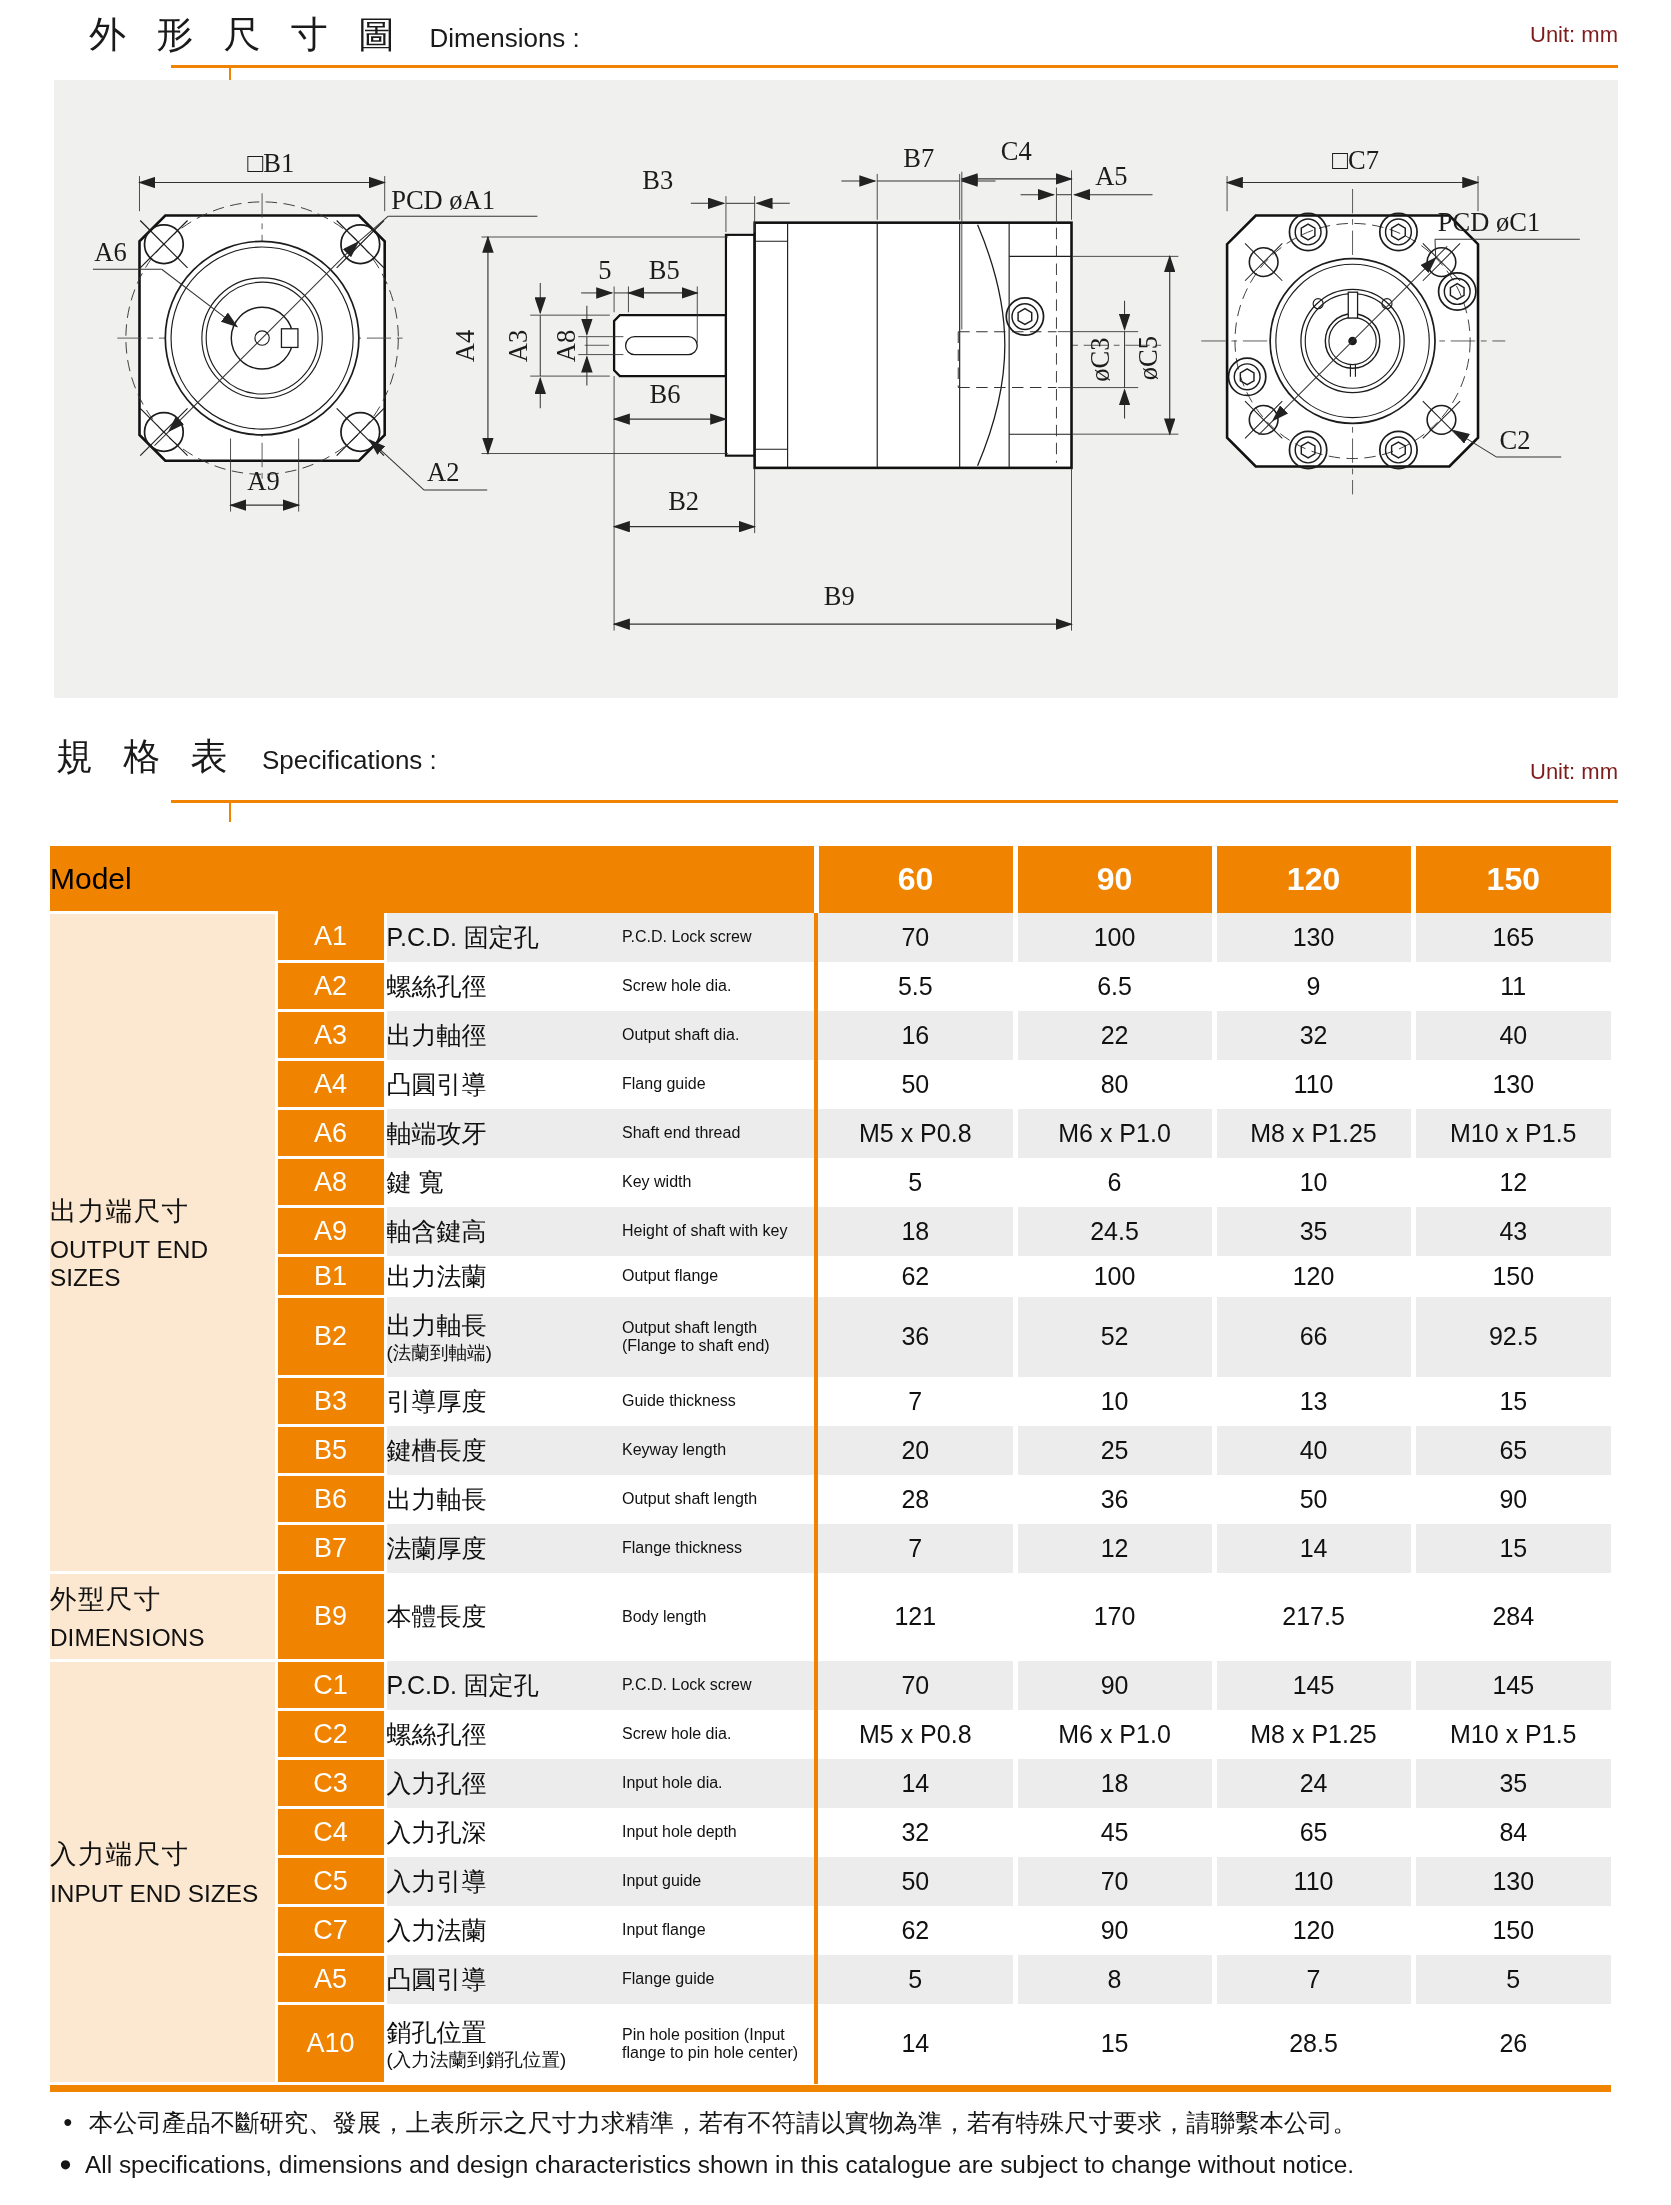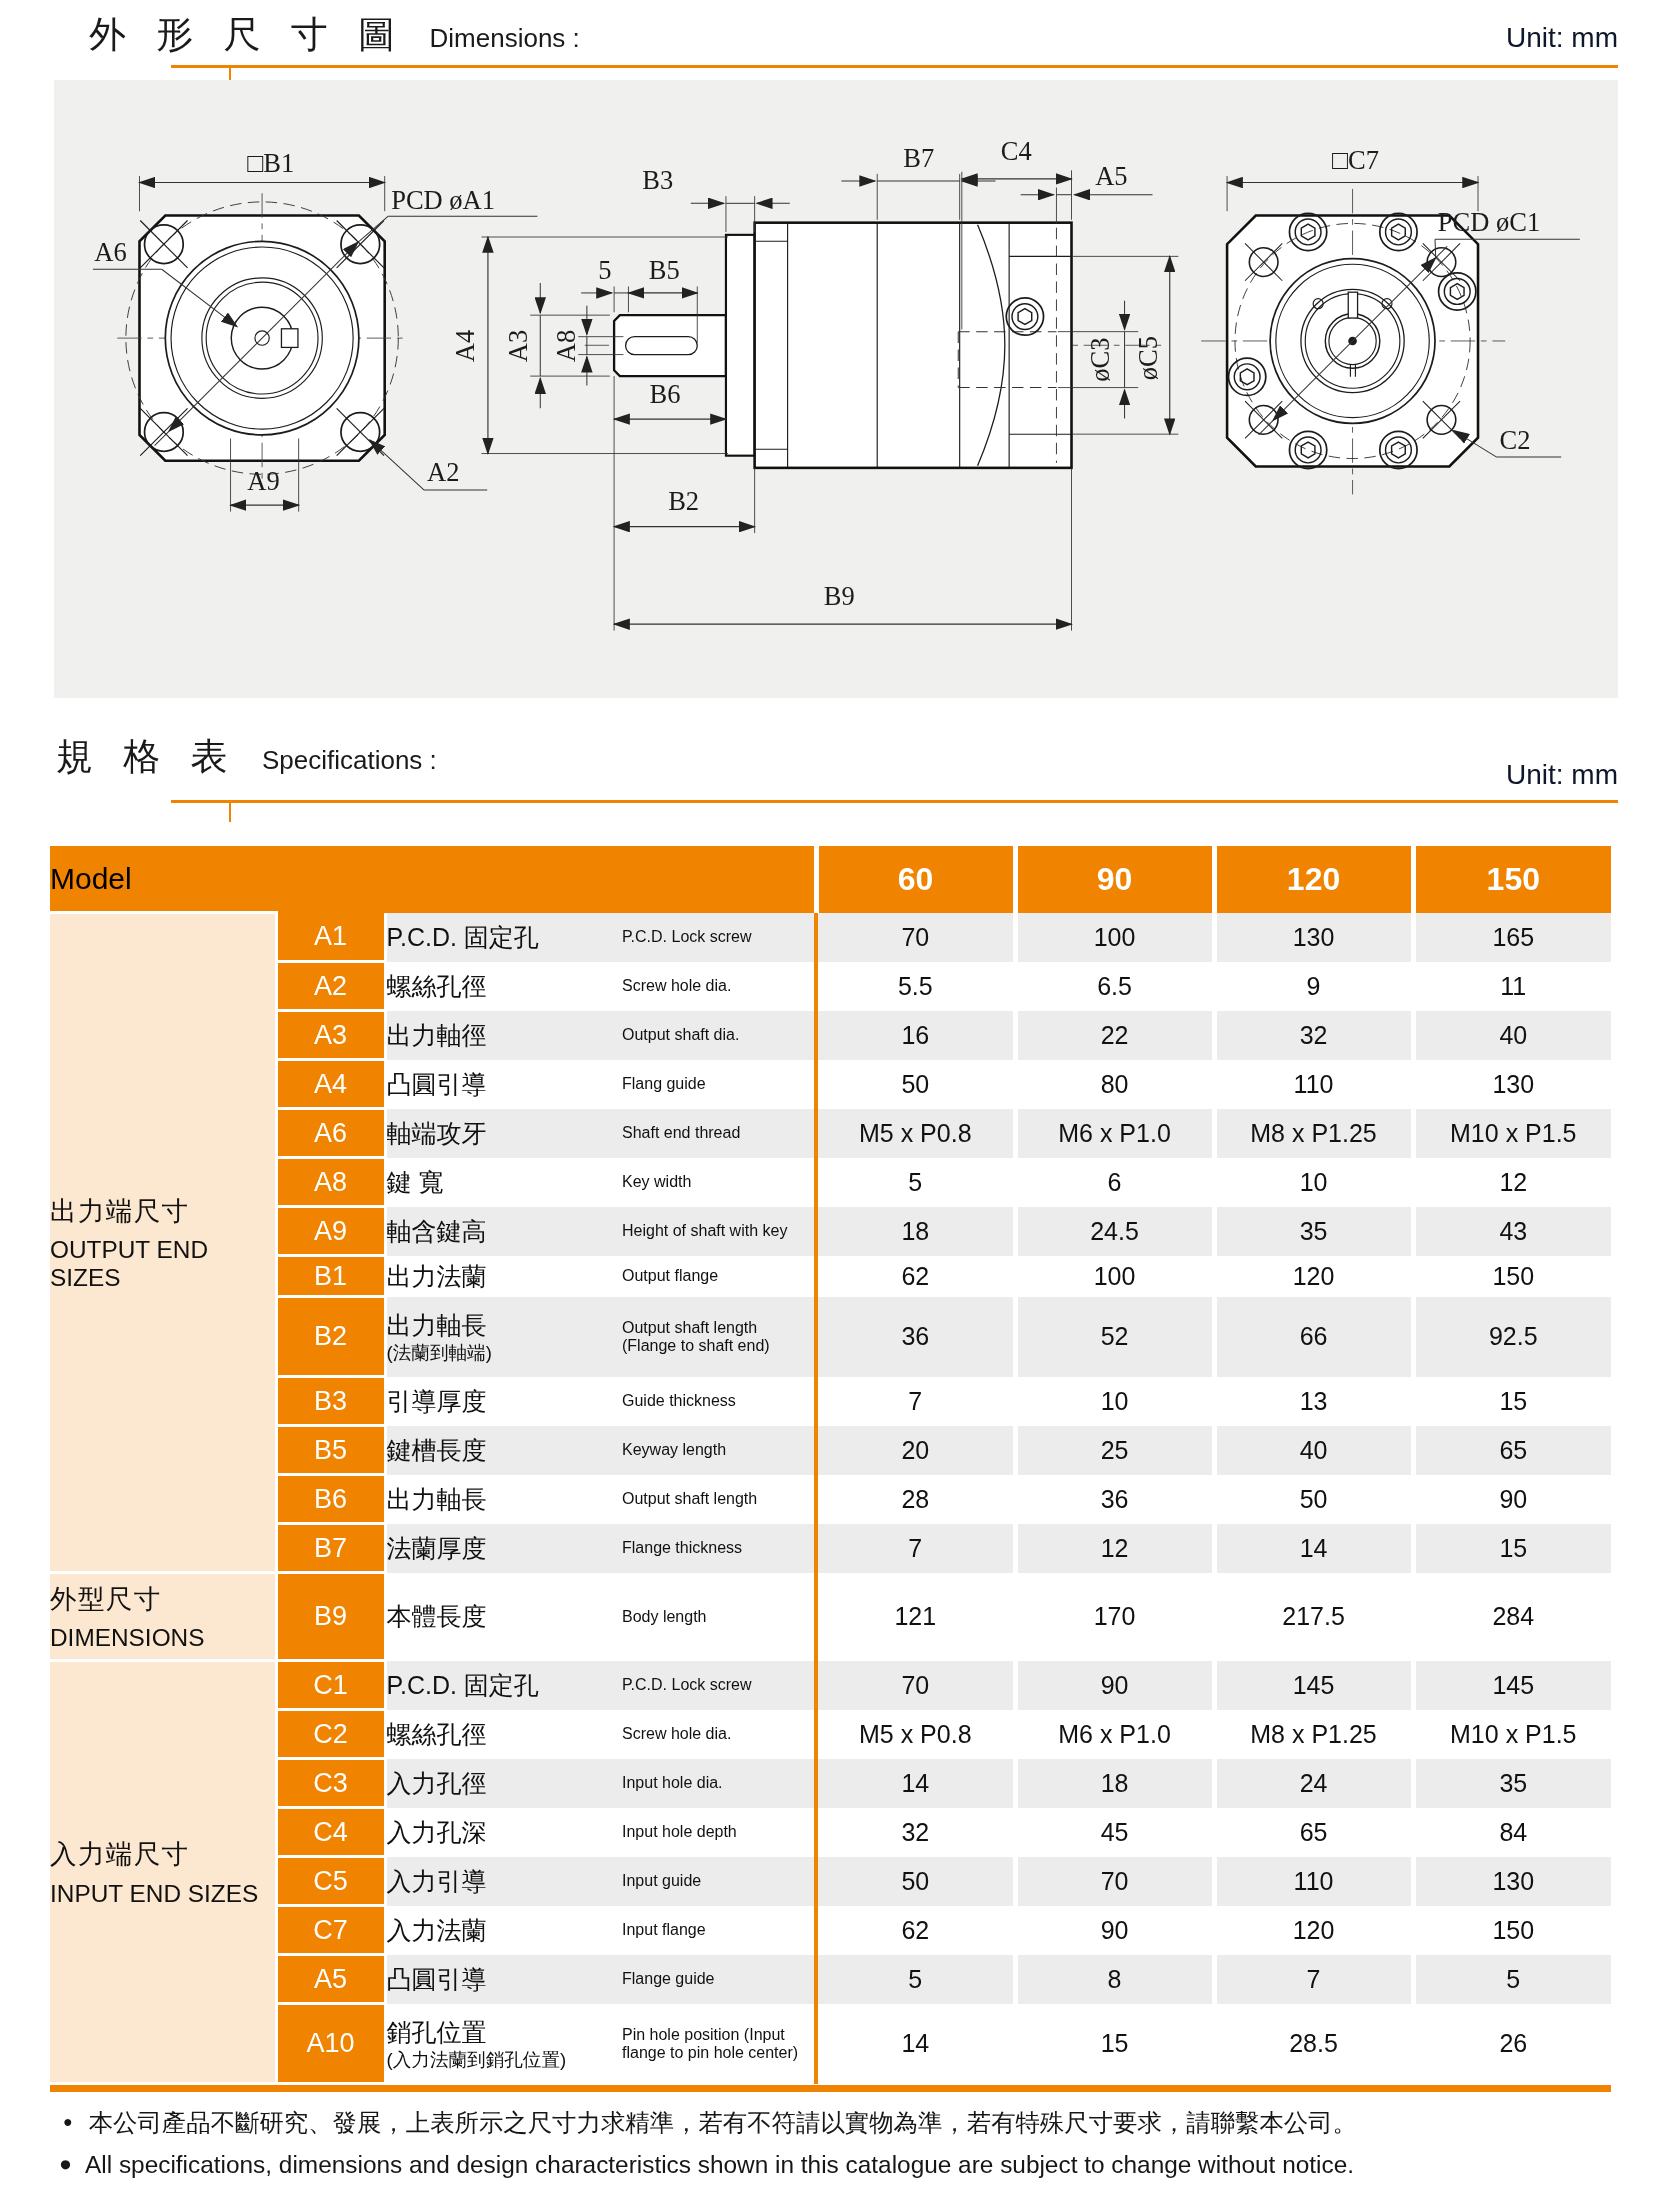--- a/index.html
+++ b/index.html
@@ -4,21 +4,21 @@
 <style>
   html,body{margin:0;padding:0;background:#fff;}
   body{width:1672px;height:2205px;position:relative;
        font-family:"Liberation Sans","DejaVu Sans",sans-serif;color:#111;}
   .abs{position:absolute;}
 
   
   .sec-title{display:flex;align-items:baseline;gap:24.4px;}
   .title-zh{font-size:37px;letter-spacing:10px;color:#1a1a1a;}
   .title-en{font-size:26px;color:#1a1a1a;}
-  .unit{font-size:28px;color:#0f172a;}
+  .unit{font-size:22px;color:#7f1d1d;}
   .rule{background:#F08300;height:2.9px;}
   .rule-tick{background:#F08300;width:2.2px;}
 
   
   .draw-bg{background:#F0F0EE;}
   svg text{font-family:"Liberation Serif","DejaVu Serif",serif;font-size:37px;fill:#1c1c1c;}
 
   
   table.spec{border-collapse:collapse;table-layout:fixed;width:1560px;}
   table.spec td,table.spec th{padding:0;vertical-align:middle;}

